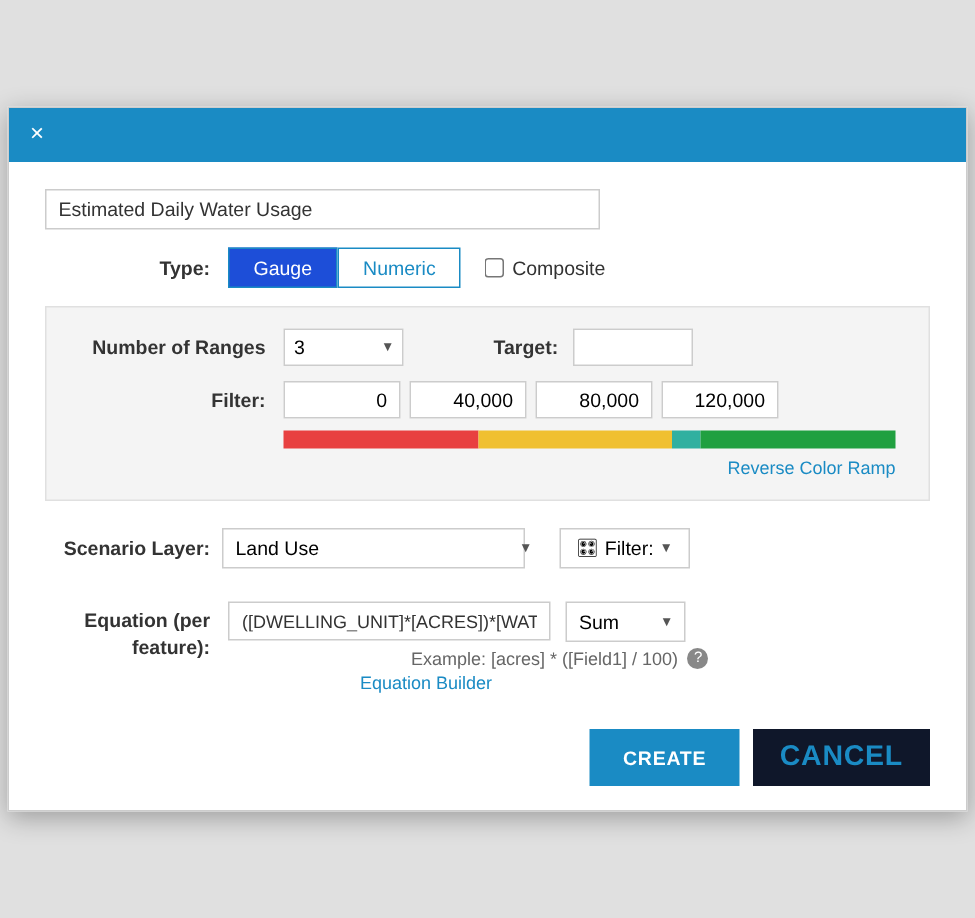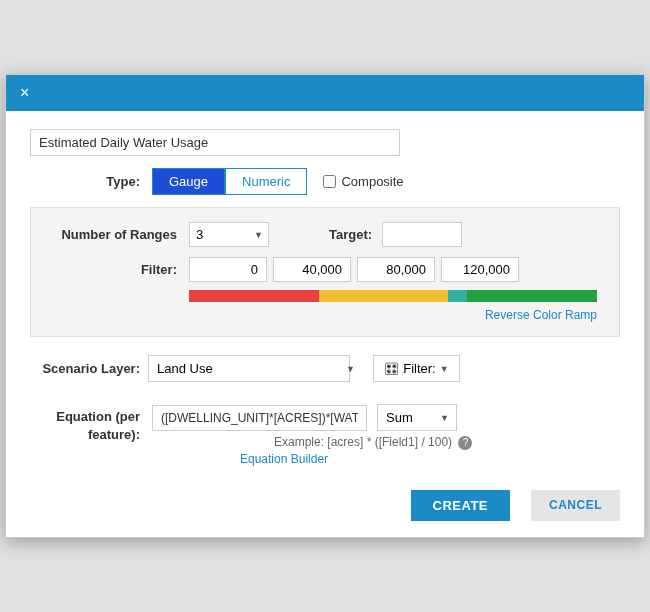--- a/index.html
+++ b/index.html
@@ -308,38 +308,38 @@
       margin-left: 88px;
       font-size: 12px;
       color: #1a8bc4;
       cursor: pointer;
       margin-top: 2px;
     }
     .dialog-footer {
       display: flex;
       justify-content: flex-end;
       padding: 10px 24px 16px 24px;
-      gap: 21px;
+      gap: 9px;
     }
     .btn-create {
       background: #1a8bc4;
       color: #fff;
       border: none;
       padding: 8px 22px;
       font-size: 13px;
       font-weight: bold;
       cursor: pointer;
       letter-spacing: 0.5px;
     }
     .btn-cancel {
-      background: #e5e5e5;
+      background: #0f172a;
       color: #1a8bc4;
       border: none;
       padding: 8px 18px;
-      font-size: 12px;
+      font-size: 19px;
       font-weight: bold;
       cursor: pointer;
       letter-spacing: 0.5px;
     }
     .help-icon {
       display: inline-block;
       width: 14px;
       height: 14px;
       background: #888;
       color: #fff;

